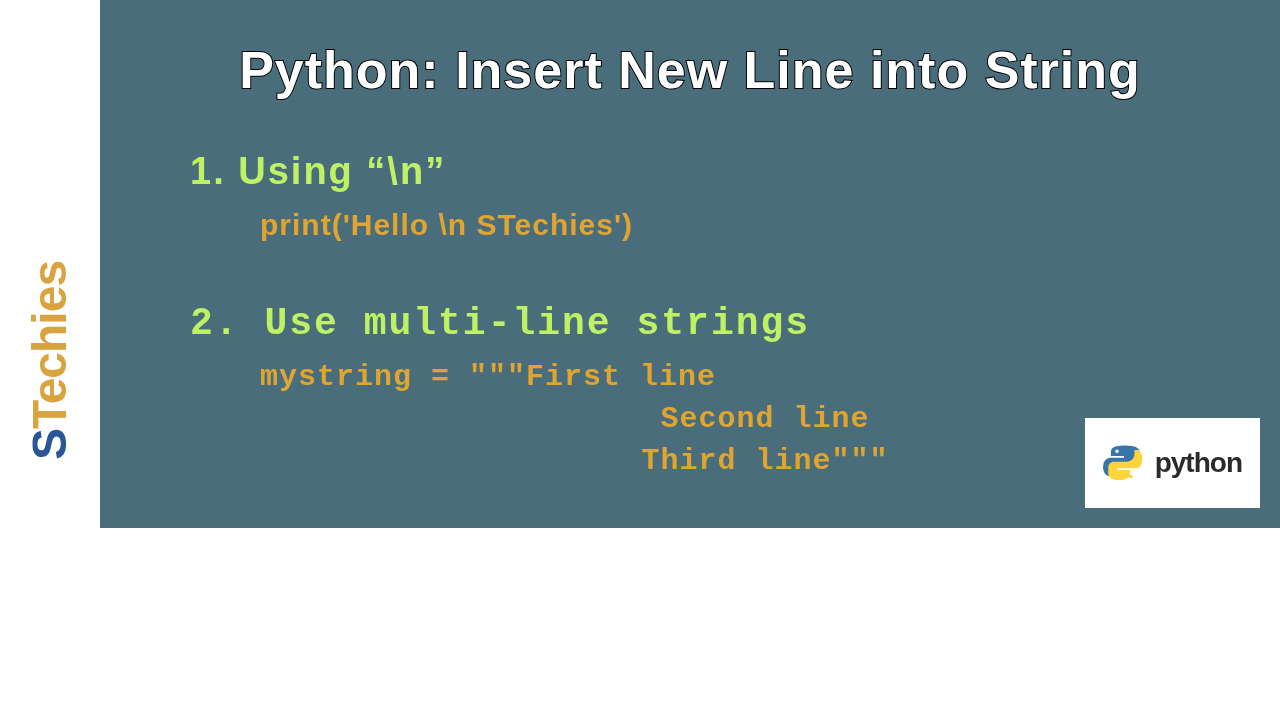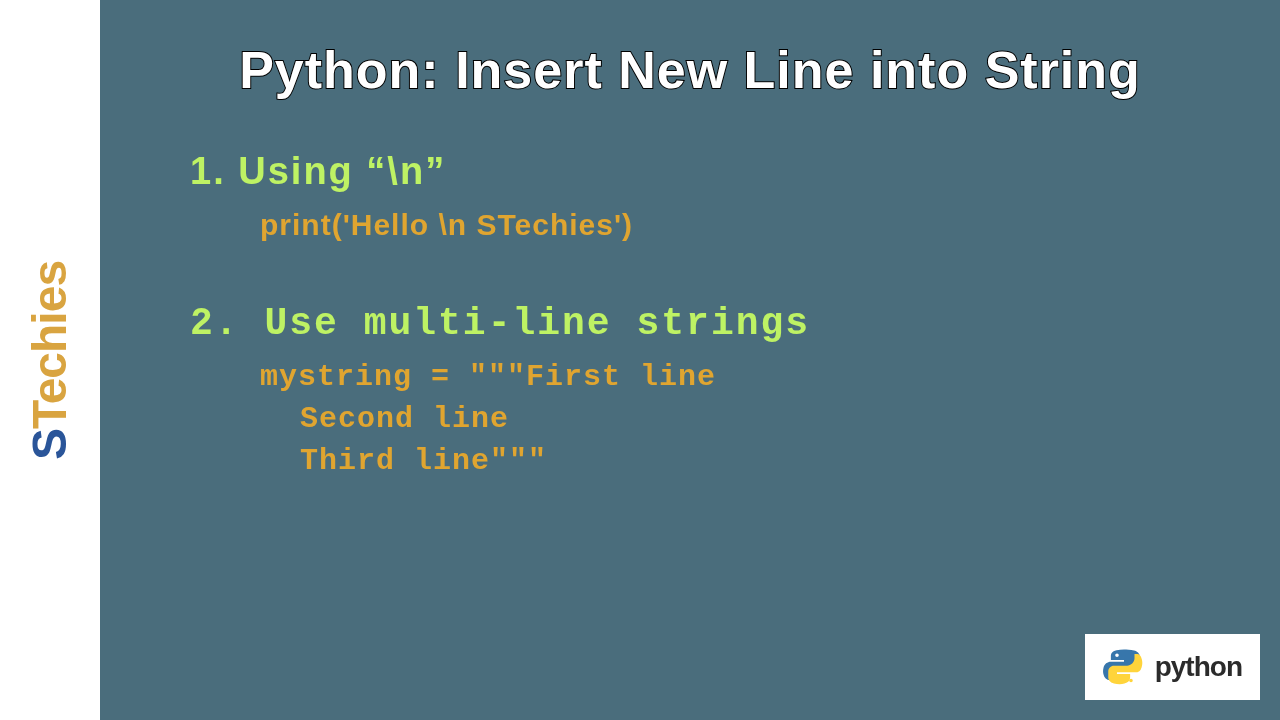--- a/index.html
+++ b/index.html
@@ -30,21 +30,21 @@
       white-space: nowrap;
     }
     .sidebar-logo .s-blue {
       color: #2a5599;
     }
     .sidebar-logo .techies-gold {
       color: #d9a440;
     }
     .main {
       flex: 1;
-      height: 720px;
+      height: 528px;
       background: #4a6d7c;
       position: relative;
       padding: 40px 50px;
     }
     .title {
       color: #ffffff;
       font-size: 52px;
       font-weight: 900;
       text-align: center;
       letter-spacing: 1px;
@@ -63,31 +63,32 @@
     .code-line {
       color: #e0a530;
       font-size: 30px;
       font-weight: bold;
       letter-spacing: 1px;
       margin-left: 110px;
       margin-bottom: 8px;
     }
     .code-indent {
       margin-left: 150px;
+      text-align: center;
     }
     .section-gap {
       margin-top: 60px;
       font-family: Liberation Mono, monospace;
     }
     .python-badge {
       position: absolute;
       right: 20px;
       bottom: 20px;
       background: #ffffff;
-      padding: 12px 18px;
+      padding: 24px 18px;
       display: flex;
       align-items: center;
       gap: 10px;
     }
     .python-icon {
       width: 42px;
       height: 42px;
     }
     .python-text {
       font-size: 28px;

